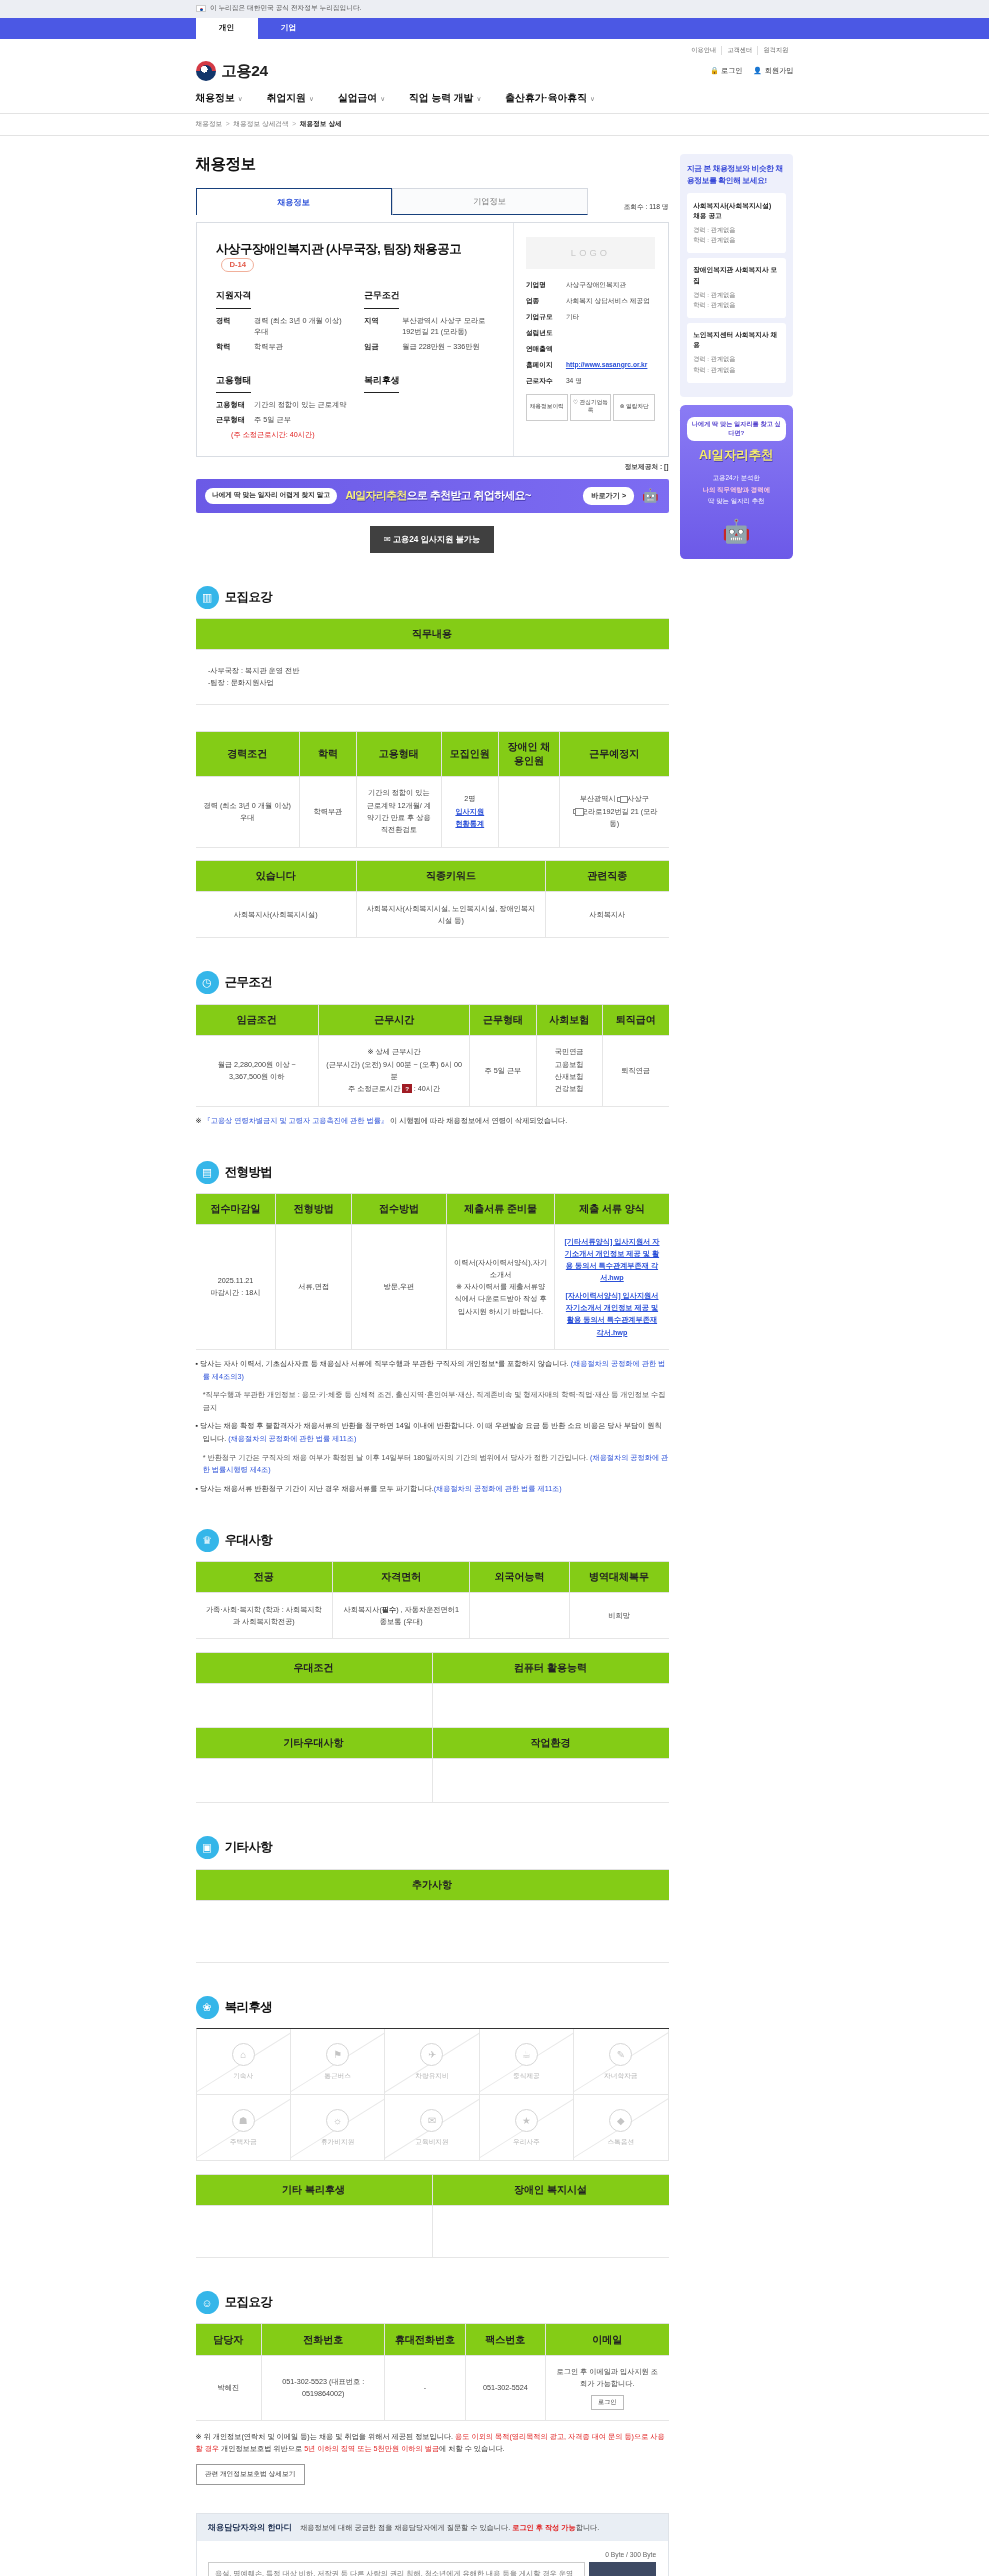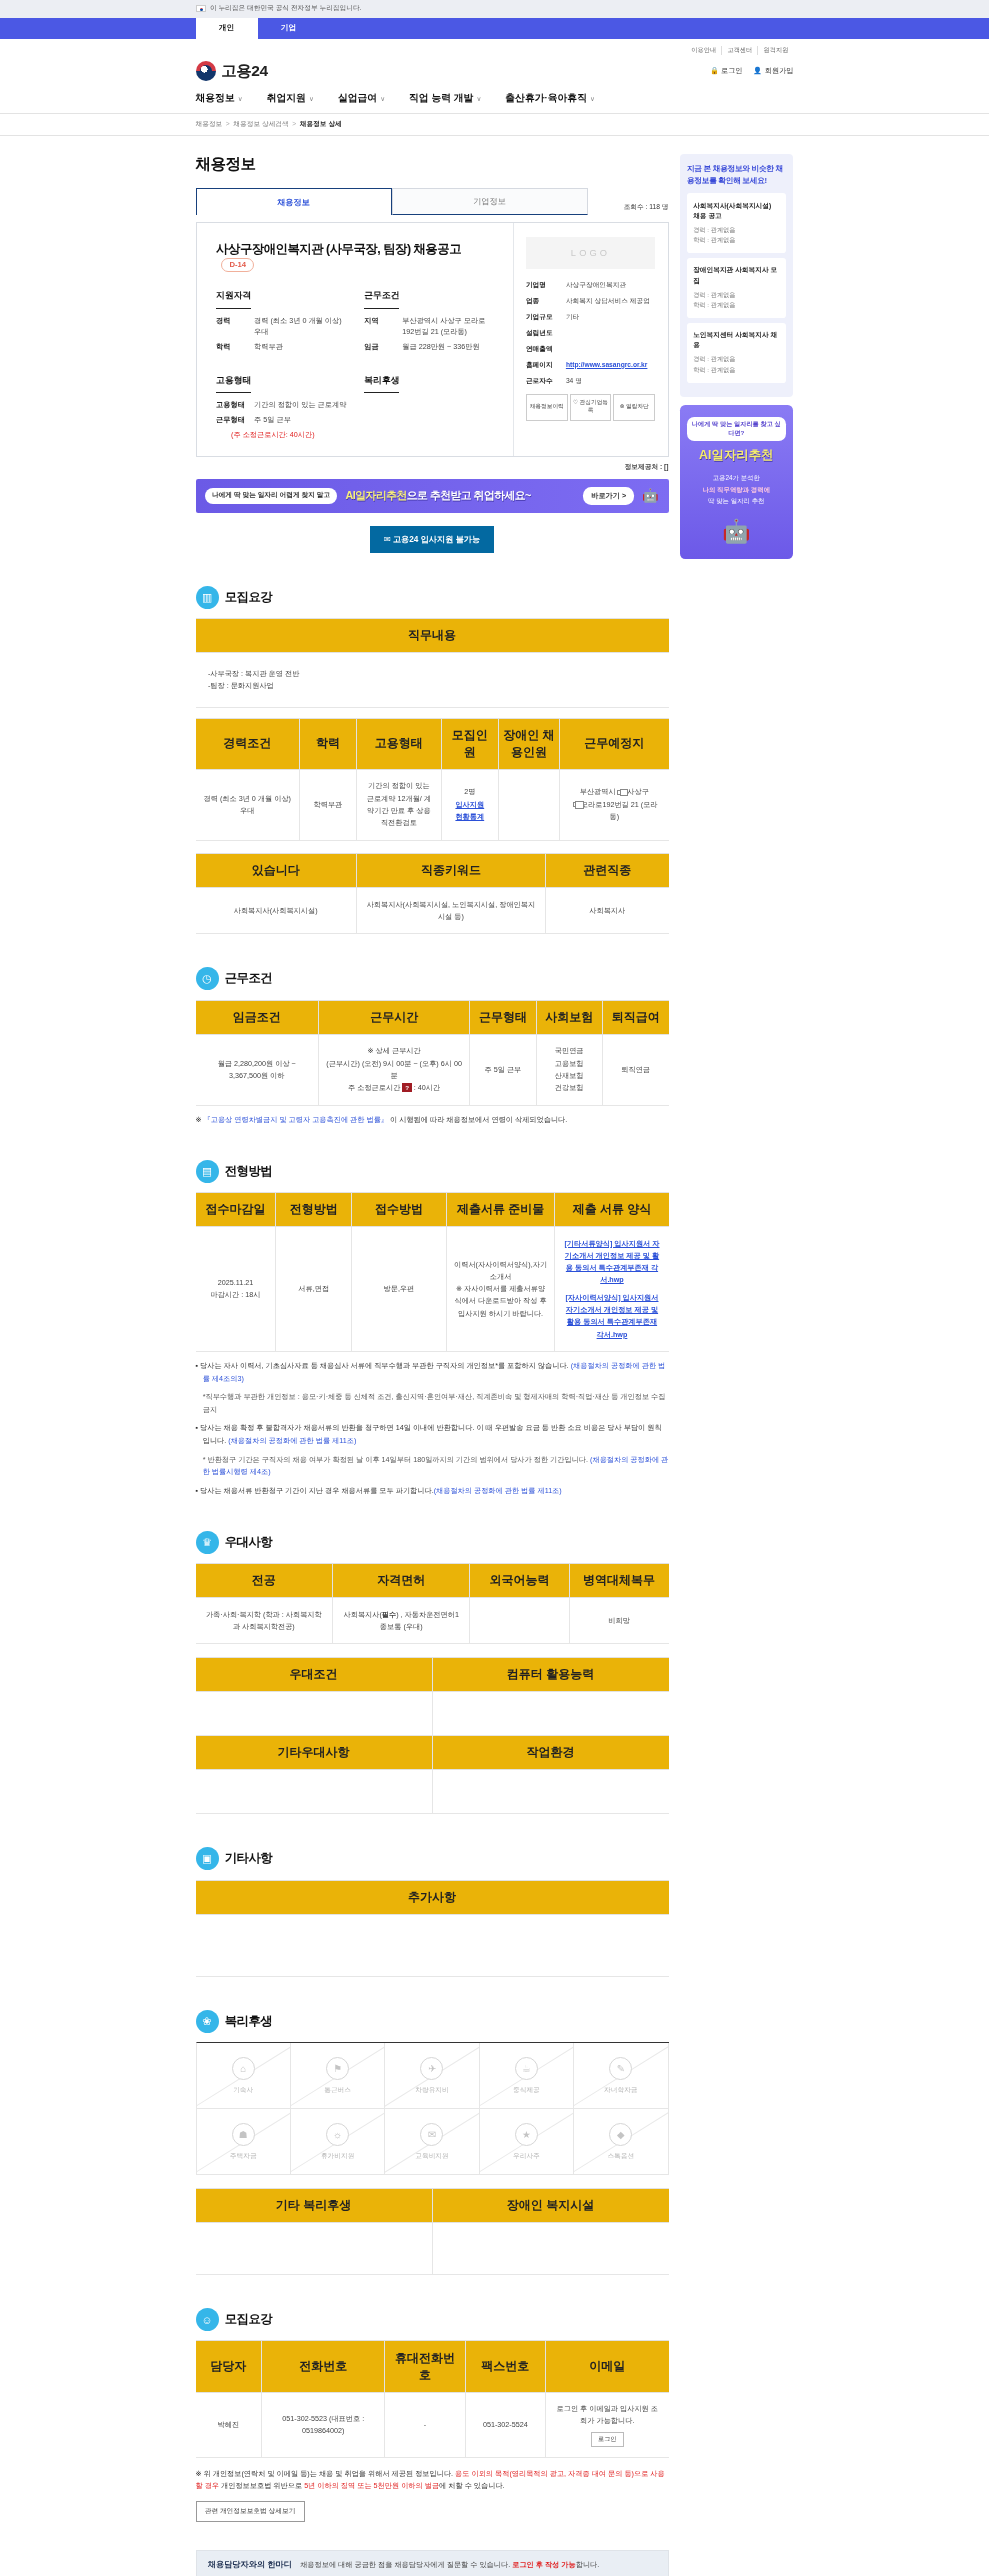--- a/index.html
+++ b/index.html
@@ -76,29 +76,29 @@
 
   
   .aibn { margin-top: 7.2px; height: 34px; background: linear-gradient(90deg,#6b5ae6,#7d6cf2); border-radius: 2.1px; display: flex; align-items: center; gap: 8.2px; padding: 0 9.3px; overflow: hidden; }
   .aibn .pill { background: #fff; border-radius: 9.3px; padding: 3.6px 7.2px; font-size: 6.7px; font-weight: bold; color: #333; }
   .aibn .big { color: #f7ef7a; font-size: 10.8px; font-weight: bold; text-shadow: 0.5px 0.5px 0 #4438a8; letter-spacing: -0.5px; }
   .aibn .big em { font-style: normal; color: #fff; }
   .aibn .go { margin-left: auto; background: #fff; border-radius: 8.2px; padding: 3.6px 8.2px; font-size: 7.2px; font-weight: bold; color: #333; cursor: pointer; }
   .aibn .bot { font-size: 13.4px; }
 
   .applyrow { text-align: center; margin: 13.4px 0 5.2px; }
-  .apply-btn { background: #0369a1; color: #fff; border: none; font-size: 8.2px; font-weight: bold; padding: 7.7px 13.4px; cursor: pointer; font-family: inherit; }
+  .apply-btn { background: #404040; color: #fff; border: none; font-size: 8.2px; font-weight: bold; padding: 7.7px 13.4px; cursor: pointer; font-family: inherit; }
 
   
   .sec { margin-top: 33px; }
   .sec-head { display: flex; align-items: center; gap: 6.2px; margin-bottom: 9.3px; }
   .sec-ico { width: 23px; height: 23px; border-radius: 50%; background: #35b6e9; color: #fff; display: flex; align-items: center; justify-content: center; font-size: 10.8px; }
   .sec-head h2 { font-size: 12.4px; color: #111; letter-spacing: -0.5px; }
   table.tb { width: 100%; border-collapse: collapse; border-top: 1px solid #333; font-size: 7.2px; }
-  .tb th { background: #eab308; border: 0.5px solid #e2e2e2; border-left: none; border-right: 0.5px solid #e2e2e2; padding: 8.2px 4.1px; font-size: 12px; color: #222; font-weight: bold; }
+  .tb th { background: #84cc16; border: 0.5px solid #e2e2e2; border-left: none; border-right: 0.5px solid #e2e2e2; padding: 8.2px 4.1px; font-size: 10px; color: #222; font-weight: bold; }
   .tb td { border: 0.5px solid #e6e6e6; padding: 10.3px 7.2px; text-align: center; color: #444; line-height: 1.7; vertical-align: middle; }
   .tb th:first-child, .tb td:first-child { border-left: none; }
   .tb th:last-child, .tb td:last-child { border-right: none; }
   .tb td.lft { text-align: left; padding-left: 12.4px; }
   .bluelink { color: #2b50d8; font-weight: bold; text-decoration: underline; display: block; }
   .winicon { display: inline-block; border: 0.5px solid #888; width: 6.7px; height: 5.2px; position: relative; margin: 0 1.5px; vertical-align: -0.5px; background:#fff; }
   .winicon::after { content:""; position:absolute; left:1.5px; top:-1.5px; width:6.7px; height:5.2px; border:0.5px solid #888; background:#fff; }
   .notes { margin-top: 8.2px; font-size: 7.2px; color: #333; line-height: 1.8; }
   .notes p { margin-bottom: 5.2px; padding-left: 7.2px; text-indent: -7.2px; }
   .notes .law { color: #2b50d8; }
@@ -319,21 +319,21 @@
               <th>직무내용</th>
             </tr>
         <tr>
               <td class="lft" style="padding:14.4px 12.4px">
           <div>-사무국장 : 복지관 운영 전반</div>
           <div>-팀장 : 문화지원사업</div>
         </td>
             </tr>
       </tbody>
         </table>
-      <table class="tb" style="margin-top:10px">
+      <table class="tb" style="margin-top:26px">
         <tbody>
             <tr>
           <th style="width:22%">경력조건</th>
           <th style="width:12%">학력</th>
           <th style="width:18%">고용형태</th>
           <th style="width:12%">모집인원</th>
           <th style="width:13%">장애인 채용인원</th>
           <th>근무예정지</th>
         </tr>
         <tr>

